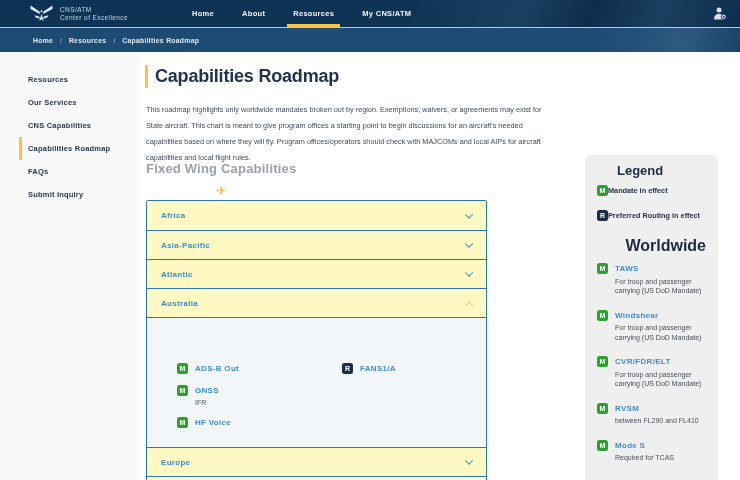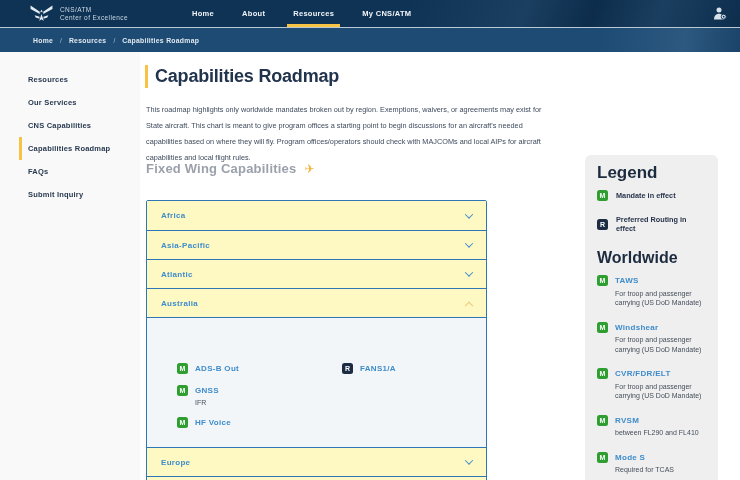--- a/index.html
+++ b/index.html
@@ -74,21 +74,21 @@
   .title-row { position:absolute; top:13px; left:5px; display:flex; align-items:center; }
   .title-accent { width:3px; height:23px; background:#f6c344; margin-right:7px; }
   .page-title { font-size:18px; font-weight:700; color:#22334e; letter-spacing:-.2px; }
   .intro {
     position:absolute; top:50px; left:6px; width:398px;
     font-size:7.3px; line-height:16px; color:#3e4b5e;
   }
   .section-heading {
     position:absolute; top:109px; left:6px;
     display:flex; align-items:center; gap:8px;
-    font-size:13px; font-weight:700; color:#9ba1ab; letter-spacing:.2px;
+    font-size:13px; font-weight:700; color:#9ba1ab; letter-spacing:.2px;flex-direction:column;
   }
   .plane { color:#f2b63c; font-size:12px; font-weight:400; }
 
   
   .accordion {
     position:absolute; top:148px; left:6px; width:341px;
     border:1px solid #2e76b5; border-radius:2px; background:#fff;
   }
   .accordion > * + * { border-top:1px solid #2e76b5; }
   .acc-row {
@@ -114,24 +114,24 @@
   .badge-m { background:#2f9e31; }
   .badge-r { background:#1b2c43; }
   .cap-link { font-size:8px; font-weight:600; color:#3e8ccb; letter-spacing:.3px; text-decoration:none; cursor:pointer; }
   .cap-note { margin:3px 0 0 18px; font-size:7px; color:#454e5a; }
 
   
   .rightpanel {
     position:absolute; left:585px; top:103px; width:133px; height:400px;
     background:#efeff0; border-radius:6px; padding:8px 12px 0 12px;
   }
-  .legend-title { font-size:17px; font-weight:800; color:#1d2b3e; margin-bottom:7px; }
-  .legend-item { display:flex; align-items:center; gap:8px; margin-bottom:14px; }
+  .legend-title { font-size:13px; font-weight:800; color:#1d2b3e; margin-bottom:7px;margin-left:20px; }
+  .legend-item { display:flex; align-items:center; margin-bottom:14px; }
   .legend-label { font-size:7.3px; font-weight:700; color:#27344a; }
-  .worldwide-title { font-size:16px; font-weight:800; color:#1d2b3e; margin:16px 0 8px 0; }
+  .worldwide-title { font-size:16px; font-weight:800; color:#1d2b3e; margin:16px 0 8px 0;text-align:right; }
   .ww-item { margin-bottom:14px; }
   .ww-head { display:flex; align-items:center; gap:7px; }
   .ww-note { margin:2.5px 0 0 18px; font-size:7px; line-height:9.5px; color:#454e5a; width:100px; }
 </style>
 </head>
 <body>
 
 <div class="page">
 
   <header class="topbar">

